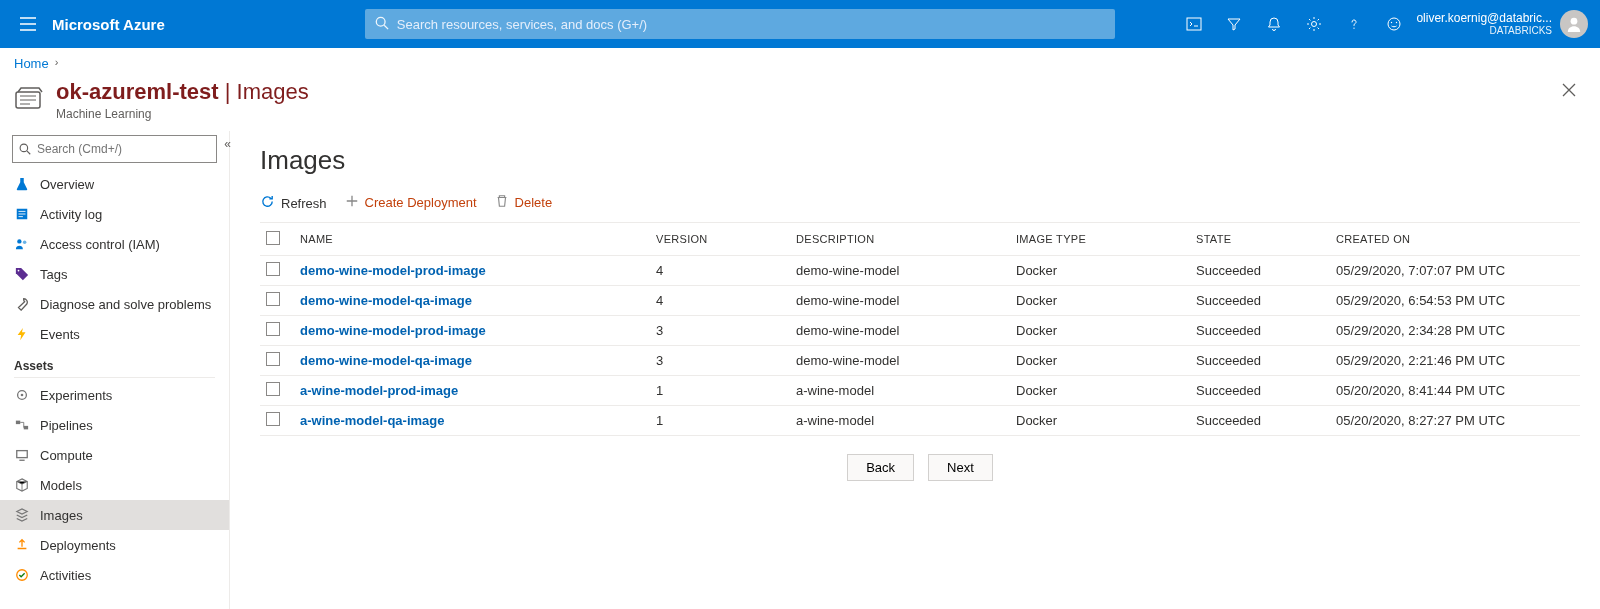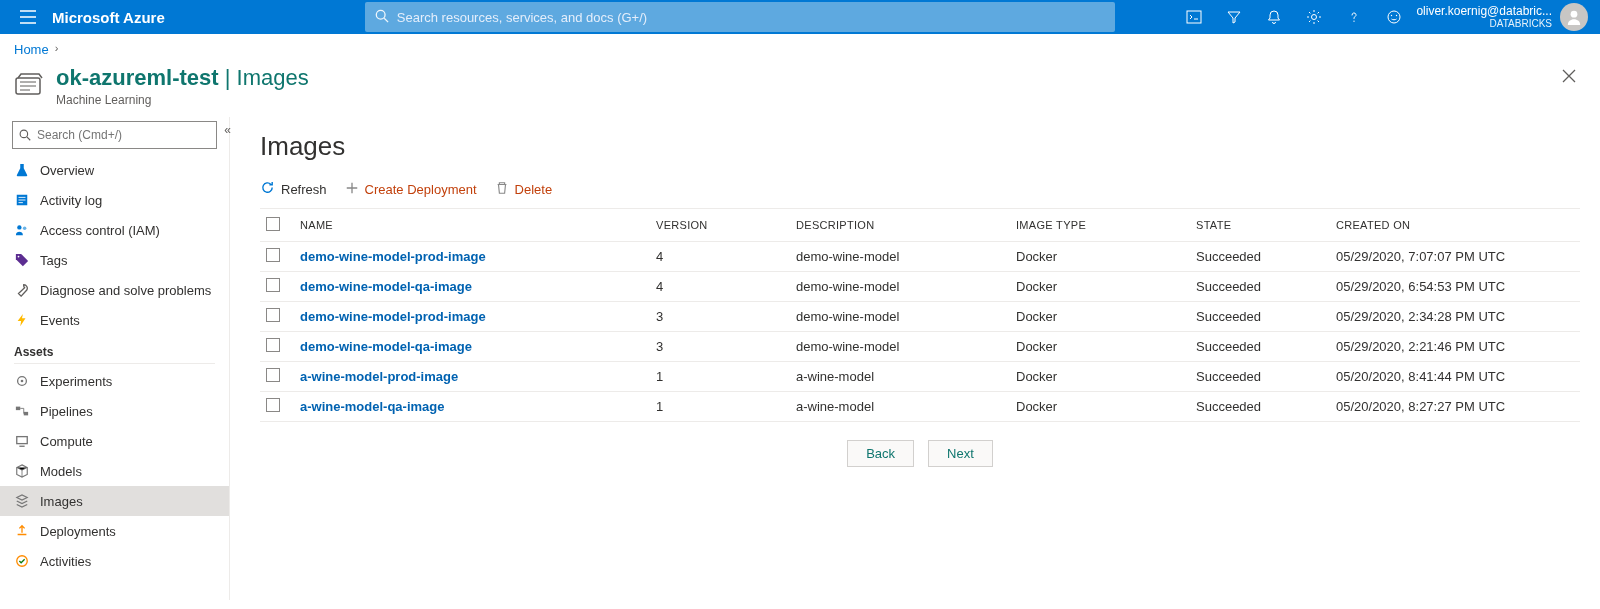--- a/index.html
+++ b/index.html
@@ -1,17 +1,17 @@
 <!DOCTYPE html>
 <html><head>
 <meta charset="utf-8">
 <style>
   * { box-sizing: border-box; margin: 0; padding: 0; }
   body { font-family: 'Segoe UI', -apple-system, BlinkMacSystemFont, sans-serif; font-size: 13px; color: #323130; background: #fff; overflow: hidden; }
-  .topbar { height: 34px; background: #0078d4; color: #fff; display: flex; align-items: center; padding: 0 8px; }
+  .topbar { height: 48px; background: #0078d4; color: #fff; display: flex; align-items: center; padding: 0 8px; }
   .hamburger { width: 40px; display:flex; align-items:center; justify-content:center; cursor:pointer;}
   .brand { font-size: 15px; font-weight: 600; margin-left: 4px; margin-right: 40px; white-space: nowrap; }
   .search-wrap { flex: 0 0 750px; margin-left: 160px; }
   .search-global { width:100%; height: 30px; background: #5ea9e0; border:none; border-radius: 2px; display:flex; align-items:center; padding: 0 10px; }
   .search-global .sicon { color:#fff; opacity:.9; margin-right:8px; }
   .search-global input { flex:1; background:transparent; border:none; outline:none; color:#fff; font-size:13px; }
   .search-global input::placeholder { color:#e4eefb; }
   .top-spacer { flex:1; }
   .top-icons { display:flex; align-items:center; gap: 4px; }
   .top-icons .ti { width:36px; height:40px; display:flex; align-items:center; justify-content:center; cursor:pointer; color:#fff; }
@@ -21,51 +21,51 @@
   .user-text .utenant { font-size:10px; opacity:.9; text-align:right; }
   .avatar { width:28px; height:28px; border-radius:50%; background:#c8c6c4; display:flex; align-items:center; justify-content:center; }
 
   .breadcrumb { padding: 8px 14px 4px; display:flex; align-items:flex-start; gap:6px; font-size:13px; }
   .breadcrumb a { color:#0078d4; text-decoration:none; cursor:pointer; }
   .chev { color:#605e5c; font-size:11px; }
 
   .page-head { display:flex; align-items:flex-start; padding: 4px 14px 10px; gap:10px; }
   .res-icon { width:32px; height:30px; margin-top:4px; display:flex; align-items:center; justify-content:center; }
   .titles { flex:1; }
-  .title-line { font-size:22px; font-weight:600; color:#0f766e; }
+  .title-line { font-size:22px; font-weight:600; color:#7f1d1d; }
   .title-line .sub { font-weight:400; }
   .subtitle { font-size:12px; color:#605e5c; margin-top:2px; }
   .close-x { color:#605e5c; cursor:pointer; font-size:16px; padding:4px; margin-right:6px; }
 
   .body-row { display:flex; height: calc(609px - 40px - 30px - 56px); }
   .sidebar { width:230px; border-right:1px solid #edebe9; padding:4px 0 0 0; position:relative; }
   .side-search { margin: 0 12px 6px; height:28px; border:1px solid #8a8886; display:flex; align-items:center; padding:0 6px; gap:6px; }
   .side-search input { flex:1; border:none; outline:none; font-size:12px; }
   .collapse-btn { position:absolute; top:6px; right:-2px; cursor:pointer; color:#605e5c; font-size:12px; }
   .side-item { height:30px; display:flex; align-items:center; gap:10px; padding:0 14px; cursor:pointer; font-size:13px; }
   .side-item.selected { background:#e1dfdd; }
   .side-icon { width:16px; display:flex; align-items:center; justify-content:center; }
   .side-section { padding: 10px 14px 4px; font-size:12px; font-weight:600; color:#323130; }
   .side-section-rule { margin:0 14px 2px; border-bottom:1px solid #edebe9; }
 
   .main { flex:1; padding: 0 20px 0 30px; overflow:auto; }
   .main h1 { font-size:26px; font-weight:400; margin: 14px 0 18px; }
-  .toolbar { display:flex; align-items:center; gap:18px; padding-bottom:10px; }
+  .toolbar { display:flex; align-items:flex-start; gap:18px; padding-bottom:10px; }
   .tbtn { display:flex; align-items:center; gap:6px; font-size:13px; color:#323130; cursor:pointer; }
   .tbtn .ticon { color:#0078d4; }
   .tbtn.muted .ticon, .tbtn.muted { color:#c2410c; }
 
   table.images { width:100%; border-collapse:collapse; }
   table.images thead th { text-align:left; font-size:11px; font-weight:400; letter-spacing:.3px; color:#323130; padding:8px 6px; border-top:1px solid #edebe9; border-bottom:1px solid #edebe9; }
   table.images tbody td { font-size:13px; padding:6px 6px; border-bottom:1px solid #edebe9; vertical-align:middle; }
   .chk { width:14px; height:14px; border:1px solid #8a8886; display:inline-block; cursor:pointer; }
   td.name a { color:#0062b1; font-weight:600; text-decoration:none; cursor:pointer; }
 
   .pager { display:flex; justify-content:center; gap:14px; margin-top:18px; }
-  .pbtn { border:1px solid #d2d0ce; background:#faf9f8; color:#0f766e; padding:5px 18px; font-size:13px; cursor:default; }
+  .pbtn { border:1px solid #d2d0ce; background:#faf9f8; color:#000000; padding:5px 18px; font-size:13px; cursor:default; }
 </style>
 </head>
 <body>
 
 <div class="topbar">
   <div class="hamburger">
     <svg width="16" height="14" viewBox="0 0 16 14">
         <path stroke="#fff" stroke-width="1.5" d="M0 1h16M0 7h16M0 13h16"></path>
       </svg>
   </div>

